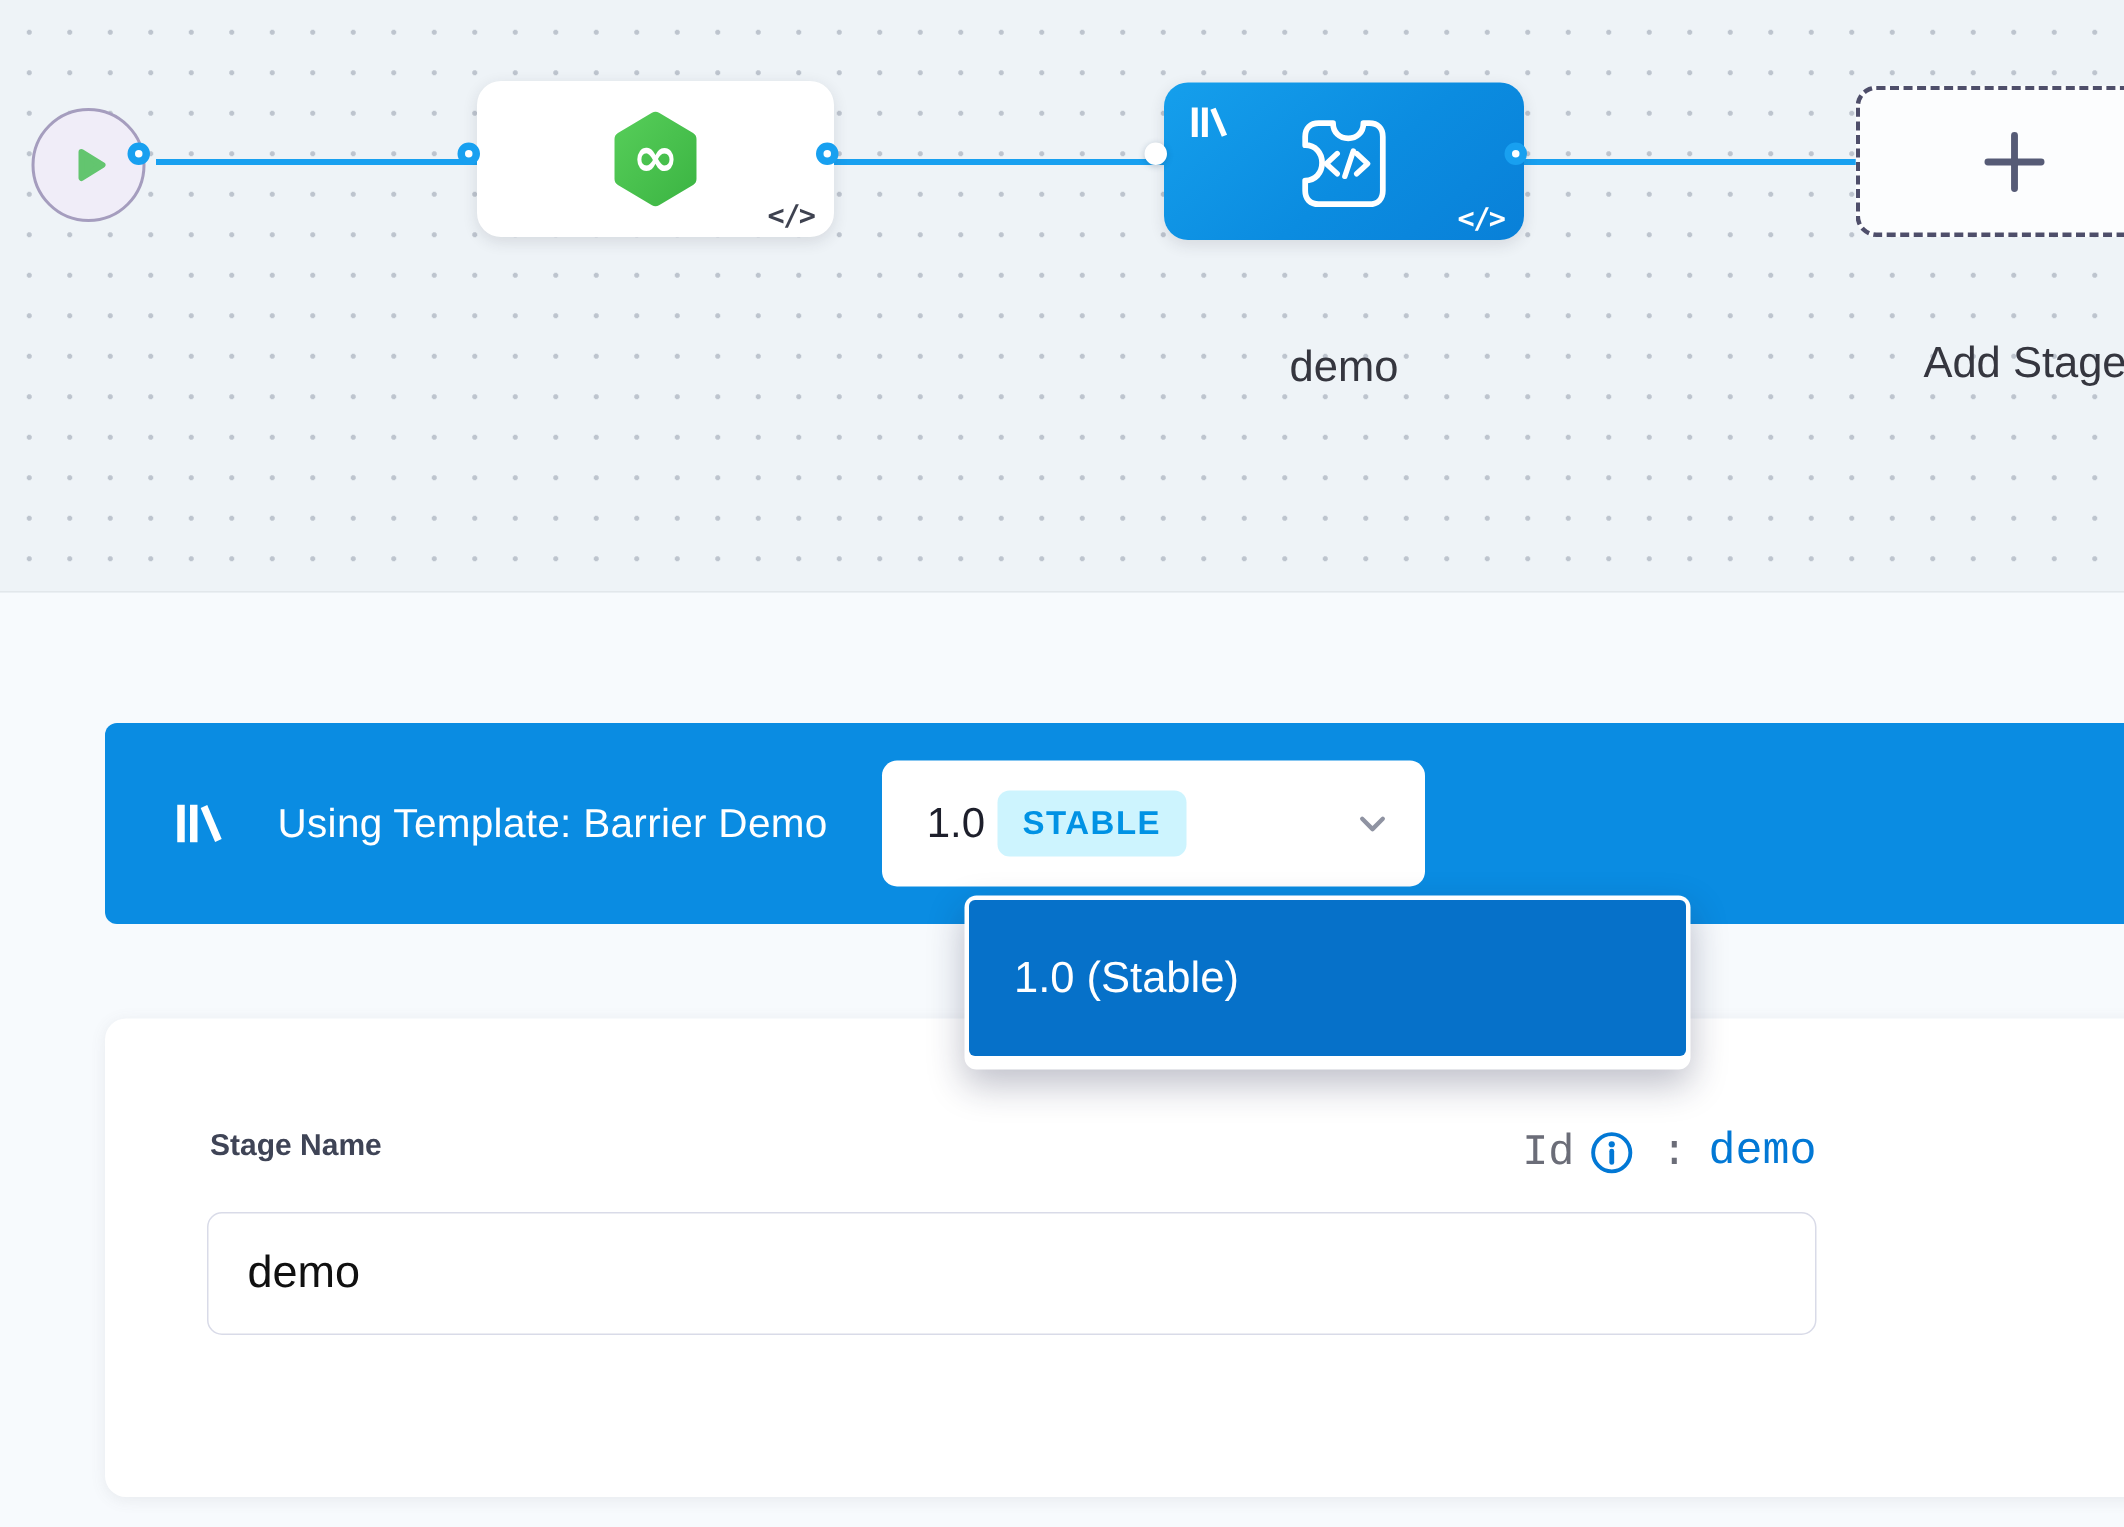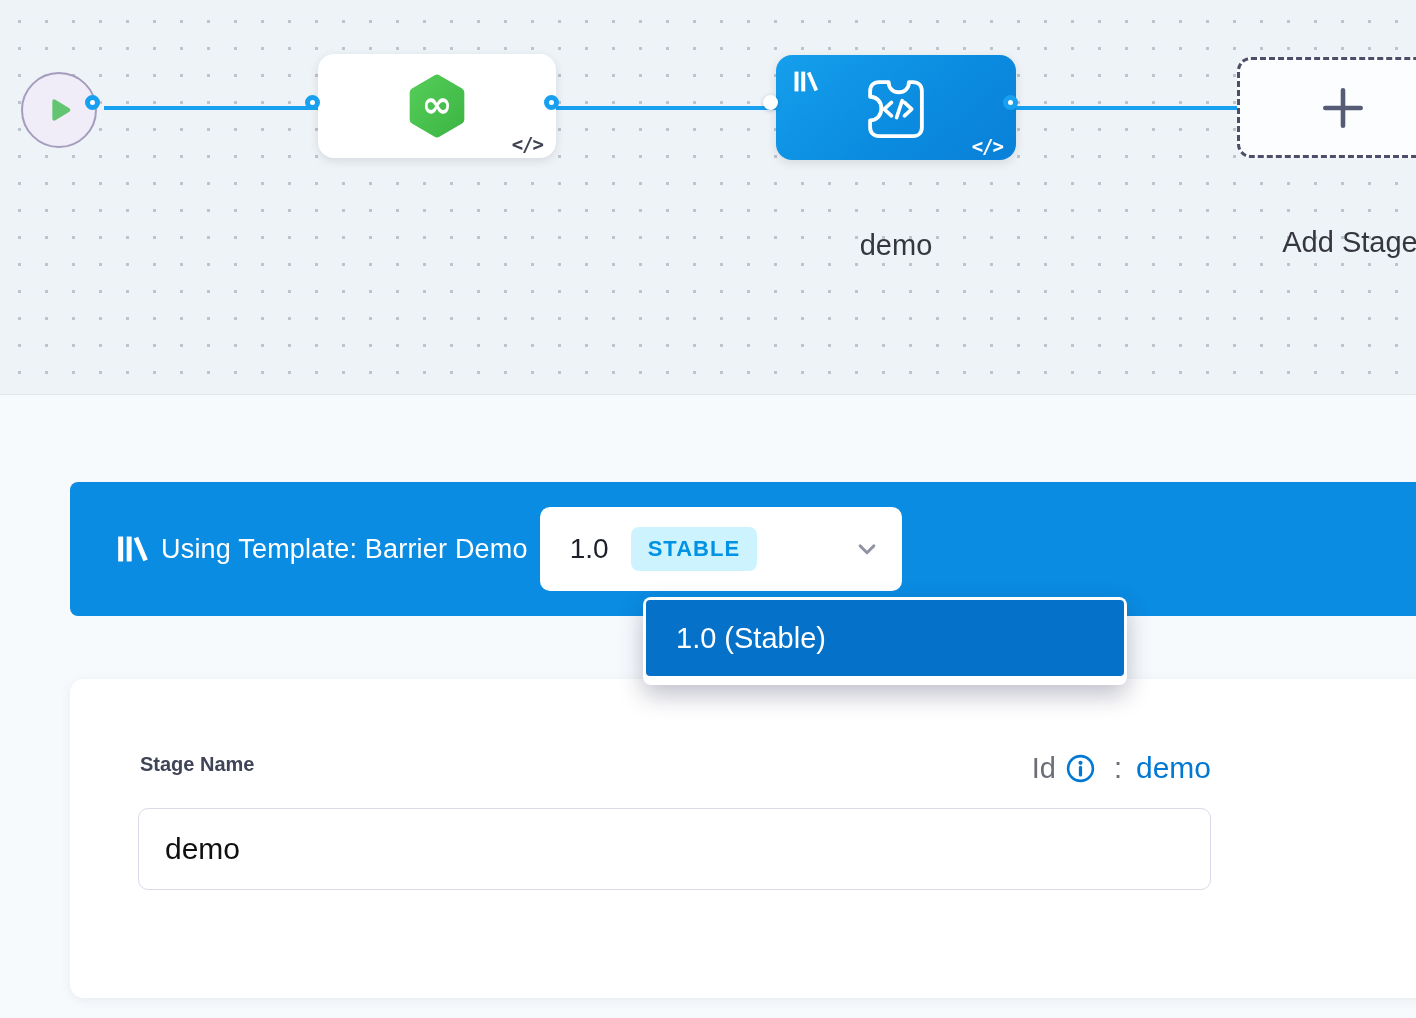--- a/index.html
+++ b/index.html
@@ -46,44 +46,44 @@
 
   .node-label { position:absolute; text-align:center; font-size:29px; line-height:57px;
     color:#35363F; z-index:2; }
   .label-deploy { left:295px; top:217px; width:260px; word-break:break-all; }
   .label-demo  { left:776px; top:217px; width:240px; }
   .label-add   { left:1237px; top:214px; width:226px; }
 
   
   .banner { position:absolute; left:70px; top:482px; width:1346px; height:134px;
     background:#0A8CE2; border-radius:8px 0 0 8px; display:flex; align-items:center;
-    padding-left:45px; gap:12px; z-index:3; }
+    padding-left:45px; gap:36px; z-index:3; }
   .banner-text { color:#FFFFFF; font-size:27px; font-weight:500; letter-spacing:.2px; }
   .ver-select { width:362px; height:84px; background:#FFFFFF; border-radius:10px;
     display:flex; align-items:center; padding:0 20px 0 30px; cursor:pointer; }
   .ver-num { font-size:28px; color:#1D1F2B; font-weight:500; }
-  .ver-badge { margin-left:22px; background:#CDF4FE; color:#0092E4; font-weight:bold;
+  .ver-badge { margin-left:8px; background:#CDF4FE; color:#0092E4; font-weight:bold;
     font-size:22px; letter-spacing:1px; padding:9px 17px; border-radius:8px; }
   .ver-chevron { margin-left:auto; display:flex; }
 
   
   .dropdown { position:absolute; left:643px; top:597px; width:484px;
     background:#FFFFFF; border-radius:8px; padding:3px 3px 9px 3px;
     box-shadow:0 10px 24px rgba(25,30,65,.28); z-index:5; }
-  .dropdown-item { height:76px; background:#0671C9; border-radius:4px;
+  .dropdown-item { height:104px; background:#0671C9; border-radius:4px;
     display:flex; align-items:center; padding-left:30px; cursor:pointer; }
   .dropdown-item span { color:#FFFFFF; font-size:29px; }
 
   
   .form-card { position:absolute; left:70px; top:679px; right:-26px; height:319px;
     background:#FFFFFF; border-radius:14px; box-shadow:0 2px 10px rgba(96,97,112,.10);
     z-index:2; }
   .form-label { position:absolute; left:70px; top:74px; font-size:20px; font-weight:bold;
     color:#3F4456; }
-  .id-row { position:absolute; right:231px; top:72px; display:flex; align-items:center; }
+  .id-row { position:absolute; right:231px; top:72px; display:flex; align-items:center;font-family:Liberation Mono, monospace; }
   .id-label { color:#6B6D78; font-size:29px; }
   .id-row .info { margin-left:9px; display:flex; }
   .id-sep { color:#6B6D78; font-size:29px; margin-left:18px; }
   .id-value { color:#0278D5; font-size:30px; margin-left:14px; }
   .stage-input { position:absolute; left:68px; top:129px; width:1073px; height:82px;
     border:1.5px solid #D9DBE8; border-radius:10px; font-size:30px; color:#101010;
     padding:0 26px; font-family:"Liberation Sans", sans-serif; background:#fff; outline:none; }
 </style>
 </head>
 <body>

